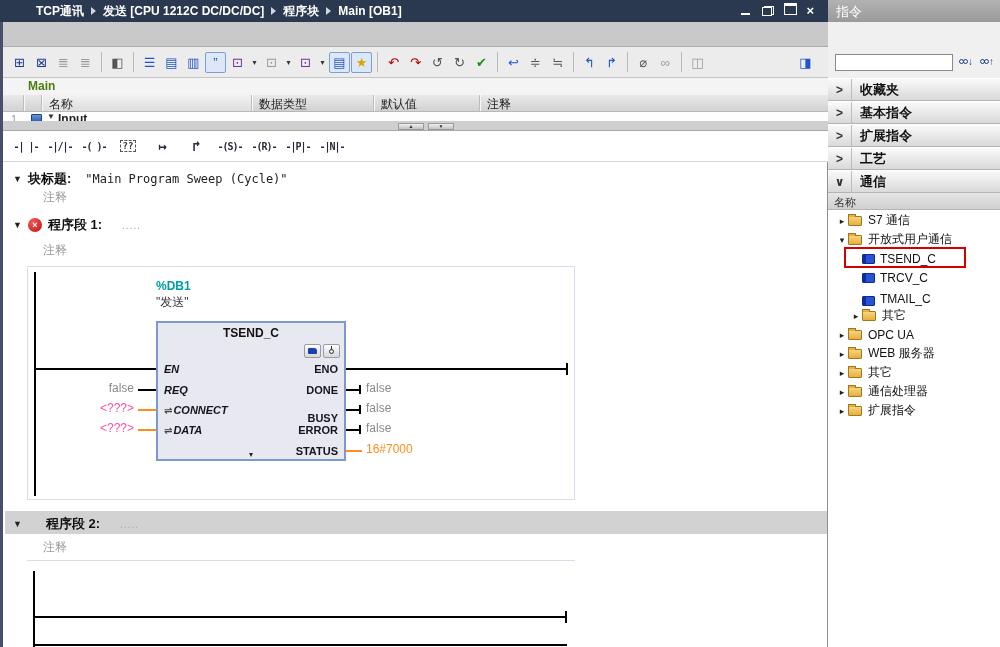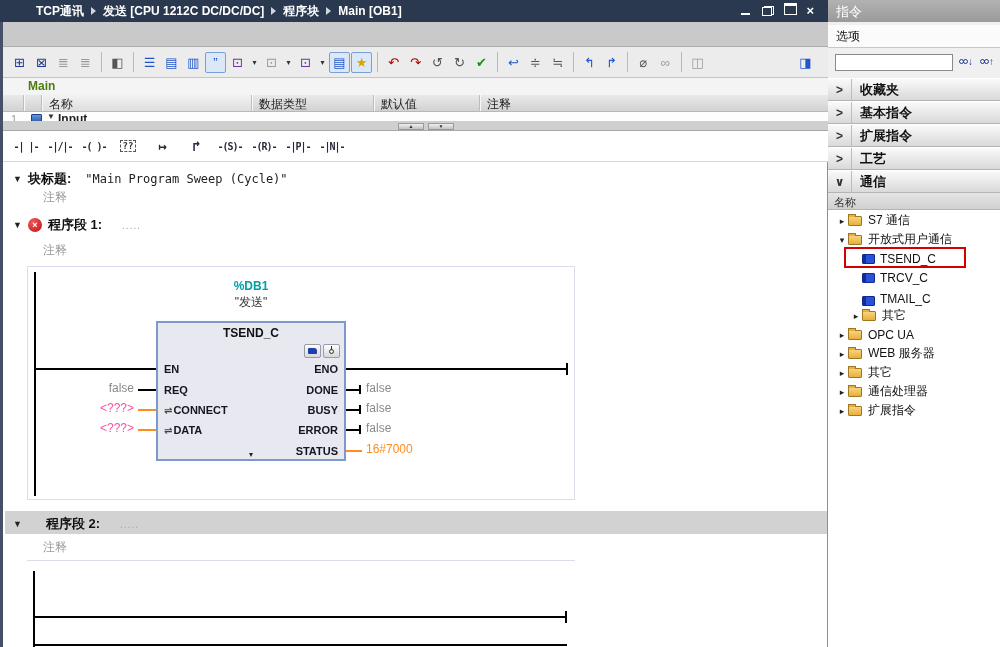--- a/index.html
+++ b/index.html
@@ -74,33 +74,33 @@
   .net-dots { color:#a8a8a8; font-size:10px; margin-left:14px; letter-spacing:1px; }
   .err-badge { width:14px; height:14px; border-radius:50%; background:radial-gradient(circle at 35% 30%, #f05a5a, #c40f0f);
     color:#fff; font-size:9px; font-weight:bold; display:flex; align-items:center; justify-content:center; }
   .net2-bar { position:absolute; left:2px; top:349px; width:822px; height:23px; background:#d2d2d2; }
 
   
   .net1-box { position:absolute; left:24px; top:104px; width:548px; height:234px; border:1px solid #dcdcee; background:#fff; }
   .wire { position:absolute; height:2px; background:#000; }
   .wire.orange { background:#ff8c1e; }
   .vwire { position:absolute; width:2px; background:#000; }
-  .db-label { position:absolute; left:128px; width:190px; text-align:center; font-weight:bold; }
+  .db-label { position:absolute; left:128px; width:190px; font-weight:bold; }
   .db-num { color:#00a0a5; }
   .db-name { color:#333; font-weight:normal; }
   .lad-block { position:absolute; left:128px; top:54px; width:190px; height:140px; background:#e8e8f1; border:2px solid #7d99c9; }
   .blk-title { position:absolute; left:0; top:3px; width:100%; text-align:center; font-weight:bold; font-size:12px; color:#111; }
   .blk-icons { position:absolute; right:4px; top:21px; display:flex; gap:2px; }
   .mini-btn { width:17px; height:14px; background:linear-gradient(#fdfdfd,#d8d8d8); border:1px solid #9a9aa8; border-radius:2px; display:flex; align-items:center; justify-content:center; }
   .cam-shape { width:9px; height:6px; background:#1d3fae; border-radius:1px 3px 1px 1px; }
   .diag-shape { width:5px; height:5px; border:1px solid #333; border-radius:50%; position:relative; }
   .diag-shape::after { content:""; position:absolute; left:1px; top:-4px; width:1px; height:4px; background:#333; }
   .pin-l { position:absolute; left:6px; font-size:11px; color:#15151f; }
   .pin-r { position:absolute; right:6px; font-size:11px; color:#15151f; text-align:right; font-weight:bold; }
-  .pin-l.b { font-weight:bold; }
+  .pin-l.b { font-weight:bold;font-style:italic; }
   .struct-sym { font-size:10px; color:#444; margin-right:1px; }
   .blk-expand { position:absolute; left:0; bottom:0; width:100%; text-align:center; font-size:8px; color:#222; }
   .val { position:absolute; font-size:12px; }
   .val-gray { color:#8a8a8a; }
   .val-pink { color:#ff4fa3; }
   .val-orange { color:#ff8c1e; }
   .val-left { width:60px; text-align:right; }
 
   
   .rpanel { left:828px; top:0; width:172px; height:647px; background:#eff0ef; }
@@ -286,21 +286,21 @@
           <span class="mini-btn">
               <span class="diag-shape"></span>
             </span>
         </div>
         <span class="pin-l b" style="top:40px;">EN</span>
         <span class="pin-l b" style="top:61px;">REQ</span>
         <span class="pin-l b" style="top:81px;"><span class="struct-sym">⇌</span><span>CONNECT</span></span>
         <span class="pin-l b" style="top:101px;"><span class="struct-sym">⇌</span><span>DATA</span></span>
         <span class="pin-r" style="top:40px;">ENO</span>
         <span class="pin-r" style="top:61px;">DONE</span>
-        <span class="pin-r" style="top:81px;">BUSY</span>
+        <span class="pin-r" style="top:89px;">BUSY</span>
         <span class="pin-r" style="top:101px;">ERROR</span>
         <span class="pin-r" style="top:122px;padding-left:44px;">STATUS</span>
         <span class="blk-expand">▾</span>
       </div>
     </div>
 
     <div class="net2-bar"></div>
     <div class="net-header" style="top:353px;">
       <span class="exp">▼</span>
       <span class="net-label" style="margin-left:18px;">程序段 2:</span>
@@ -309,21 +309,20 @@
     <span class="comment-ph" style="left:40px; top:377px;">注释</span>
     <div class="abs" style="left:24px; top:398px; width:548px; height:1px; background:#dcdcee;"></div>
     <div class="vwire" style="left:30px; top:409px; height:76px;"></div>
     <div class="wire" style="left:30px; top:454px; width:534px;"></div>
     <div class="vwire" style="left:562px; top:449px; height:12px;"></div>
     <div class="wire" style="left:30px; top:482px; width:534px;"></div>
   </div>
 
   <div class="abs rpanel">
     <div class="rp-header">指令</div>
-    <div class="rp-options">选项</div>
     <div class="rp-search-row">
       <input class="rp-search" value="" style="">
       <span class="binoc" style="left:131px;">
           <span class="lens"></span>
           <span class="lens"></span>
           <span>↓</span>
         </span>
       <span class="binoc" style="left:152px;">
           <span class="lens"></span>
           <span class="lens"></span>

